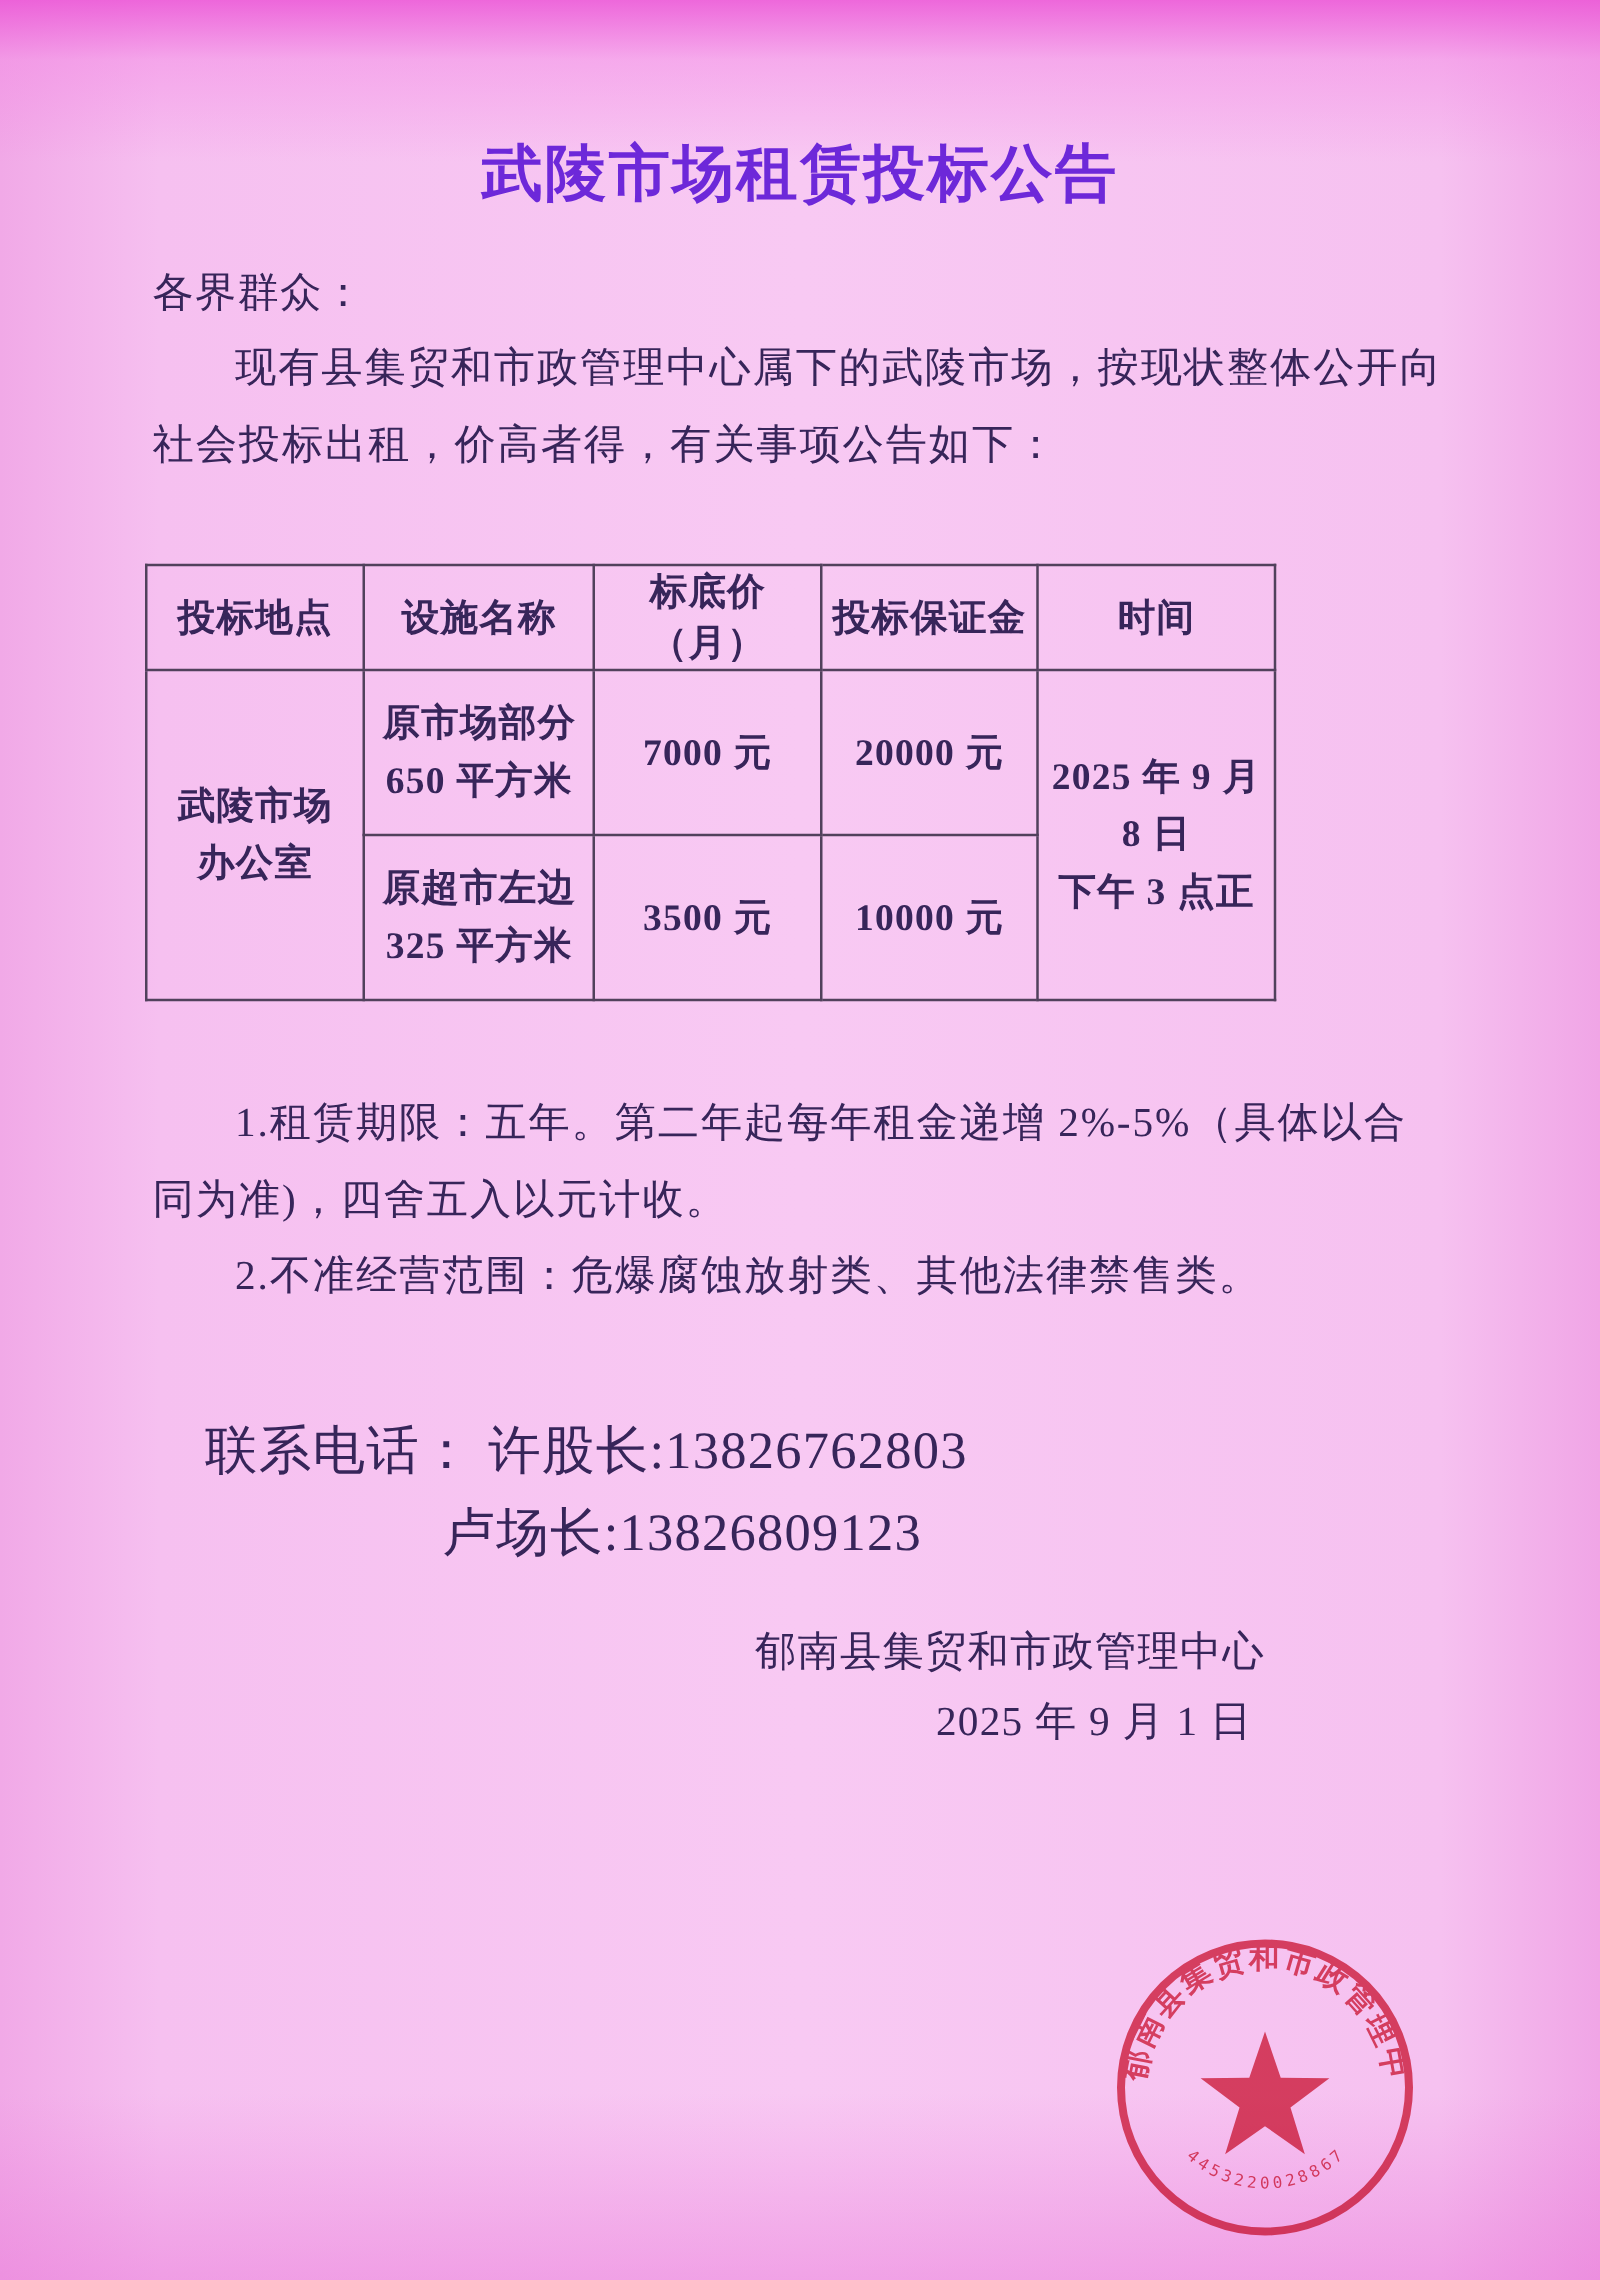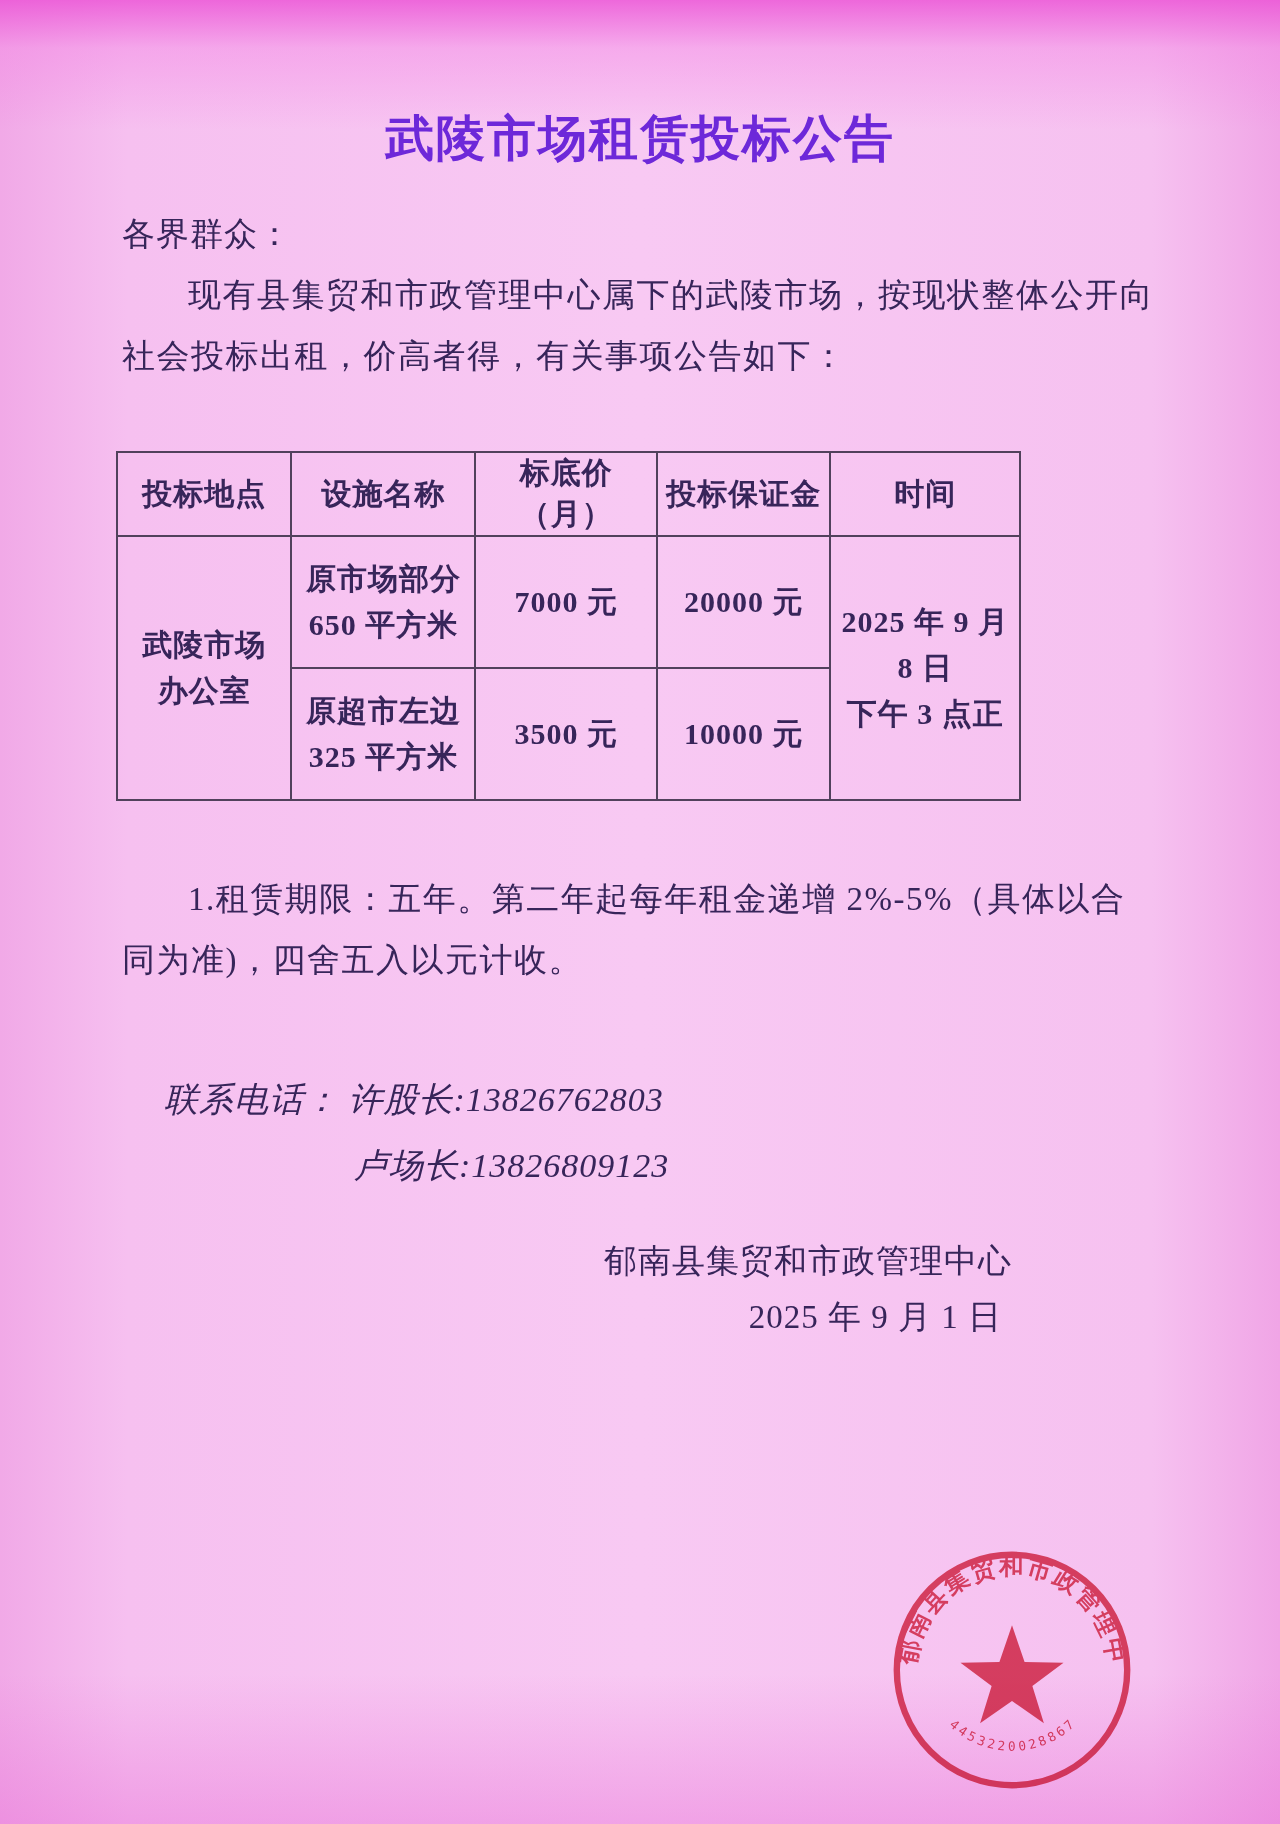--- a/index.html
+++ b/index.html
@@ -69,23 +69,22 @@
   .items p, .closing p {
     margin: 0;
     text-indent: 2em;
     font-size: 33px;
     line-height: 61px;
     letter-spacing: 1.5px;
   }
   .closing { margin: 0 122px 0 122px; }
   .contact {
     margin: 76px 122px 0 122px;
-    font-size: 34px;
+    font-size: 42px;
     letter-spacing: 1px;
-    font-style: italic;
   }
   .contact p { margin: 0; line-height: 66px; }
   .contact .line1 { padding-left: 42px; }
   .contact .line2 { padding-left: 232px; }
   .signature {
     margin: 34px 268px 0 0;
     text-align: right;
     font-size: 33px;
     letter-spacing: 1px;
     line-height: 56px;
@@ -154,20 +153,21 @@
         </div>
       </td>
       <td>3500 元</td>
       <td>10000 元</td>
     </tr>
   </tbody>
     </table>
 
   <div class="items">
     <p>1.租赁期限：五年。第二年起每年租金递增 2%-5%（具体以合同为准)，四舍五入以元计收。</p>
+    <p>2.不准经营范围：危爆腐蚀放射类、其他法律禁售类。</p>
   </div>
 
 
   <div class="contact">
     <p class="line1">联系电话： 许股长:13826762803</p>
     <p class="line2">卢场长:13826809123</p>
   </div>
 
   <div class="signature">
     <div>郁南县集贸和市政管理中心</div>

